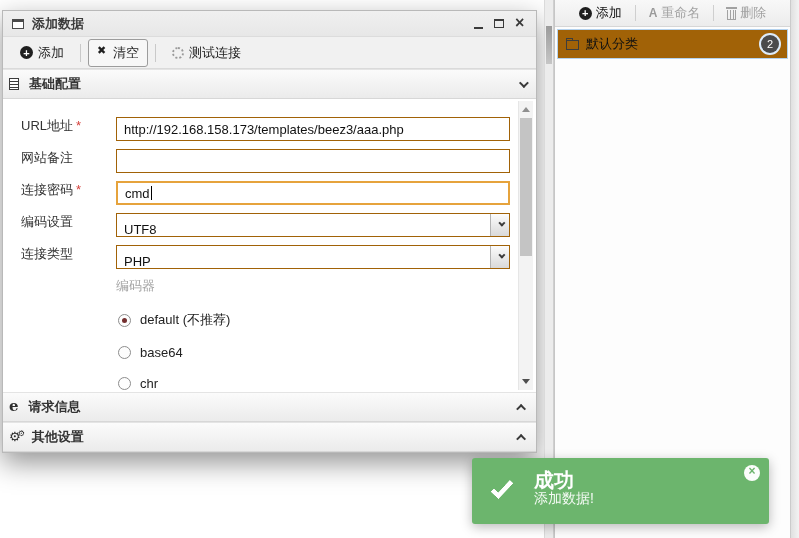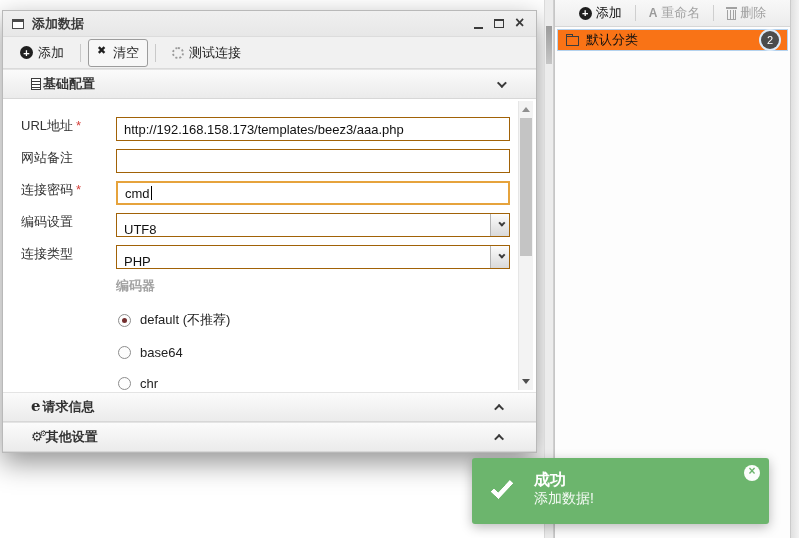--- a/index.html
+++ b/index.html
@@ -36,21 +36,21 @@
   .tb-btn { display:flex; align-items:center; gap:5px; padding:4px 8px; font-size:13px; color:#1f1f1f; cursor:pointer; border:1px solid transparent; border-radius:3px; }
   .tb-btn.bordered { border:1px solid #9c9c9c; background:#f7f7f7;justify-content:center; }
   .tb-sep { width:1px; height:18px; background:#c9c9c9; margin:0 7px; }
   .plus-circle { width:13px; height:13px; border-radius:50%; background:#1f1f1f; position:relative; flex:0 0 13px; }
   .plus-circle::before { content:"+"; position:absolute; left:50%; top:50%; transform:translate(-50%,-54%); color:#fff; font-size:11px; font-weight:bold; }
   .x-icon { position:relative; width:11px; height:11px; }
   .x-icon::before { content:"✖"; position:absolute; top:-3px; left:0; font-size:11px; color:#1f1f1f; }
   .spinner-icon { width:12px; height:12px; border:2px dotted #9a9a9a; border-radius:50%; flex:0 0 12px; }
 
   .acc-h {
-    height:30px; flex:0 0 30px; display:flex; align-items:center; gap:2px; padding:0 28px;
+    height:30px; flex:0 0 30px; display:flex; align-items:center; gap:10px; padding:0 6px;
     background:linear-gradient(#fbfbfb,#ebebeb); border-top:1px solid #e4e4e4;
     border-bottom:1px solid #d7d7d7; font-size:13px; font-weight:bold; color:#333; cursor:pointer;
   }
   .chev { width:7px; height:7px; border-right:2px solid #3a3a3a; border-bottom:2px solid #3a3a3a; margin-left:auto; margin-right:4px; }
   .chev.down { transform:rotate(45deg) translateY(-2px); }
   .chev.up   { transform:rotate(-135deg) translateY(-2px); }
   .doc-icon { width:10px; height:12px; border:1px solid #3c3c3c; background:
       linear-gradient(#fff 0 2px,#3c3c3c 2px 3px,#fff 3px 5px,#3c3c3c 5px 6px,#fff 6px 8px,#3c3c3c 8px 9px,#fff 9px); }
   .e-icon { font-family:"DejaVu Serif",serif; font-size:15px; font-weight:bold; color:#2e2e2e; line-height:1; margin-top:-2px; }
   .gears-icon { font-size:13px; color:#2e2e2e; line-height:1; letter-spacing:-3px; }
@@ -65,21 +65,21 @@
     width:394px; height:24px; border:1px solid #a16207; background:#fff;
     font-size:13px; color:#111; display:flex; align-items:center; padding:0 7px;
   }
   .input-box.focused { border:2px solid #e6a33c; }
   .caret { width:1px; height:14px; background:#000; margin-left:1px; }
   .combo { padding:0; }
   .combo .val { flex:1 1 auto; padding:0 7px;margin-top:8px; }
   .combo-btn { width:19px; height:100%; border-left:1px solid #b3b3b3; background:linear-gradient(#fcfcfc,#d9d9d9); display:flex; align-items:center; justify-content:center; cursor:pointer; }
   .combo-btn .chev { margin:0 0 2px 0; width:5px; height:5px; }
 
-  .enc-label { margin:4px 0 0 113px; font-size:13px; color:#a3a3a3;font-weight:bold; }
+  .enc-label { margin:4px 0 0 113px; font-size:13px; color:#a3a3a3; }
   .radio-row { display:flex; align-items:center; gap:9px; margin:16px 0 0 115px; font-size:13px; color:#222; }
   .radio { width:13px; height:13px; border-radius:50%; border:1px solid #8d8d8d; background:#fdfdfd; position:relative; flex:0 0 13px; }
   .radio.checked::after { content:""; position:absolute; left:3px; top:3px; width:5px; height:5px; border-radius:50%; background:#742f2f; }
 
   .form-scroll { position:absolute; top:2px; right:3px; bottom:2px; width:15px; background:#f3f3f3; border-left:1px solid #e6e6e6; }
   .sb-arrow { position:absolute; left:3px; width:0; height:0; border-left:4px solid transparent; border-right:4px solid transparent; }
   .sb-up { top:6px; border-bottom:5px solid #8f8f8f; }
   .sb-down { bottom:6px; border-top:5px solid #4f4f4f; }
   .sb-thumb { position:absolute; left:1px; right:1px; top:17px; height:138px; background:#c4c4c4; }
 
@@ -90,32 +90,32 @@
   
   .right-panel { position:absolute; left:554px; top:0; width:236px; height:538px; background:#fdfdfd; border-left:1px solid #c6c6c6; }
   .rp-toolbar { height:27px; display:flex; align-items:center; justify-content:center; background:linear-gradient(#f8f8f8,#ececec); border-bottom:1px solid #d6d6d6; }
   .rp-btn { display:flex; align-items:center; gap:4px; font-size:13px; color:#141414; cursor:pointer; padding:0 2px; }
   .rp-btn.disabled { color:#a2a2a2; cursor:default; }
   .rp-sep { width:1px; height:16px; background:#cfcfcf; margin:0 11px; }
   .a-icon { font-size:12px; font-weight:bold; color:#9a9a9a; }
   .trash-icon { position:relative; width:9px; height:10px; border:1px solid #a2a2a2; border-top:none; margin-top:3px; background:linear-gradient(90deg,transparent 2px,#a2a2a2 2px 3px,transparent 3px 5px,#a2a2a2 5px 6px,transparent 6px); }
   .trash-icon::before { content:""; position:absolute; top:-3px; left:-2px; width:11px; height:2px; background:#a2a2a2; }
 
-  .cat-item { margin:2px 2px 0 2px; height:22px; display:flex; align-items:center; gap:7px; padding:8px 8px; background:#f97316; border:1px solid #b4d2ee; cursor:pointer; font-size:13px; color:#111; }
+  .cat-item { margin:2px 2px 0 2px; height:30px; display:flex; align-items:center; gap:7px; padding:8px 8px; background:#a16207; border:1px solid #b4d2ee; cursor:pointer; font-size:13px; color:#111; }
   .folder-icon { position:relative; width:13px; height:10px; border:1px solid #3c3c3c; margin-top:1px; flex:0 0 13px; }
   .folder-icon::before { content:""; position:absolute; top:-3px; left:-1px; width:5px; height:2px; border:1px solid #3c3c3c; border-bottom:none; }
   .badge { margin-left:auto; min-width:18px; height:18px; border-radius:50%; background:#4b4b4b; color:#fff; font-size:11px; display:flex; align-items:center; justify-content:center; box-shadow:0 0 0 2px #ddebf9; }
 
   .right-scroll { position:absolute; left:790px; top:0; width:9px; height:538px; background:linear-gradient(90deg,#e0e0e0,#f3f3f3); border-left:1px solid #cbcbcb; }
 
   
   .toast { position:absolute; left:472px; top:458px; width:297px; height:66px; background:#6cb56d; border-radius:3px; box-shadow:0 3px 12px rgba(0,0,0,.28); color:#fff; }
   .toast-check { position:absolute; left:19px; top:24px; width:22px; height:11px; border-left:5px solid #fff; border-bottom:5px solid #fff; transform:rotate(-47deg); border-radius:1px; }
   .toast-text { position:absolute; left:62px; top:13px; }
-  .toast-title { font-size:16px; font-weight:bold; line-height:18px; }
+  .toast-title { font-size:20px; font-weight:bold; line-height:18px; }
   .toast-msg { font-size:14px; line-height:19px; color:#f4faf4; }
   .toast-close { position:absolute; top:7px; right:9px; width:16px; height:16px; border-radius:50%; background:#fbfdfb; cursor:pointer; }
   .toast-close::before { content:"×"; position:absolute; left:4.5px; top:-1px; font-size:12px; font-weight:bold; color:#6cb56d; }
 </style>
 </head>
 <body>
 
 <div class="dialog">
 
   <div class="titlebar">

